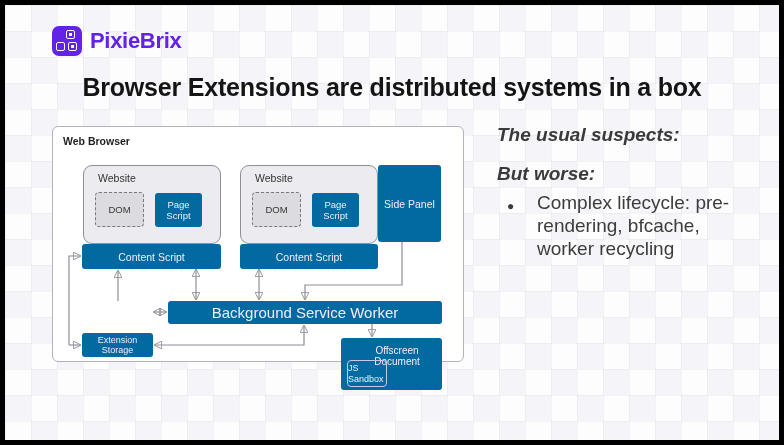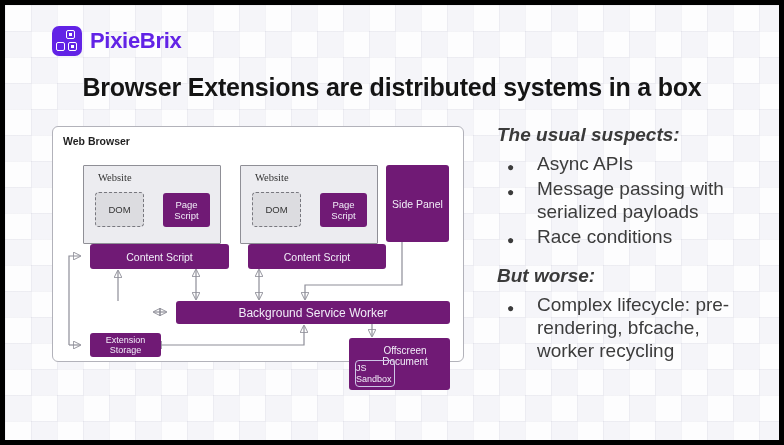--- a/index.html
+++ b/index.html
@@ -42,23 +42,23 @@
   }
 
   
   .diagram {
     position:absolute; left:47px; top:121px; width:412px; height:236px;
     background:#fff; border:1.5px solid #b2b2ba; border-radius:6px;
   }
   .diagram .browser-label { position:absolute; left:10px; top:8px; font-size:10.5px; font-weight:bold; color:#1f1f1f; }
 
   .node { position:absolute; display:flex; align-items:center; justify-content:center; text-align:center; }
-  .purple { background:#701a75; color:#f1edf8; border-radius:3px;margin-left:8px; }
+  .purple { background:#0369a1; color:#f1edf8; border-radius:3px; }
 
-  .website { background:#ececf0; border:1px solid #8f8f96; border-radius:1px;font-family:Liberation Serif, serif; }
+  .website { background:#ececf0; border:1px solid #8f8f96; border-radius:9px; }
   .website .ws-label { position:absolute; left:14px; top:6px; font-size:10.5px; color:#333; }
   .w1 { left:30px;  top:38px; width:138px; height:79px; }
   .w2 { left:187px; top:38px; width:138px; height:79px; }
 
   .dom {
     background:#dcdce0; border:1.2px dashed #77777e; border-radius:4px;
     font-size:9.5px; color:#333;
   }
   .dom1 { left:42px;  top:65px; width:49px; height:35px; }
   .dom2 { left:199px; top:65px; width:49px; height:35px; }
@@ -66,21 +66,21 @@
   .ps  { font-size:9.5px; }
   .ps1 { left:102px; top:66px; width:47px; height:34px; }
   .ps2 { left:259px; top:66px; width:47px; height:34px; }
 
   .cs  { font-size:10.5px; }
   .cs1 { left:29px;  top:117px; width:139px; height:25px; }
   .cs2 { left:187px; top:117px; width:138px; height:25px; }
 
   .side-panel { left:325px; top:38px; width:63px; height:77px; font-size:10.5px; }
   .dev-tools  { left:29px;  top:174px; width:70px;  height:23px; font-size:10.5px; }
-  .bsw        { left:115px; top:174px; width:274px; height:23px; font-size:12px; }
+  .bsw        { left:115px; top:174px; width:274px; height:23px; font-size:15px; }
   .ext-storage{ left:29px;  top:206px; width:71px;  height:24px; font-size:9px; }
 
   .offscreen  { left:288px; top:211px; width:101px; height:52px; display:block; }
   .offscreen .off-label { position:absolute; left:11px; top:7px; font-size:10px; }
   .js-sandbox {
     position:absolute; left:6px; top:22px; width:40px; height:27px;
     border:1px solid #cdc6e6; border-radius:4px;
     display:flex; align-items:center; justify-content:center; text-align:left;
     font-size:9px; line-height:1.15; color:#f1edf8;
   }
@@ -170,25 +170,20 @@
 
       <div class="node purple offscreen">
         <span class="off-label">Offscreen Document</span>
         <div class="js-sandbox">JS Sandbox</div>
       </div>
     </div>
 
     <div class="notes">
       <section>
         <h2>The usual suspects:</h2>
-        <ul>
-          <li>Async APIs</li>
-          <li>Message passing with serialized payloads</li>
-          <li>Race conditions</li>
-        </ul>
       </section>
       <section class="section2">
         <h2>But worse:</h2>
         <ul>
           <li>Complex lifecycle: pre-rendering, bfcache, worker recycling</li>
         </ul>
       </section>
     </div>
 
   </div>

